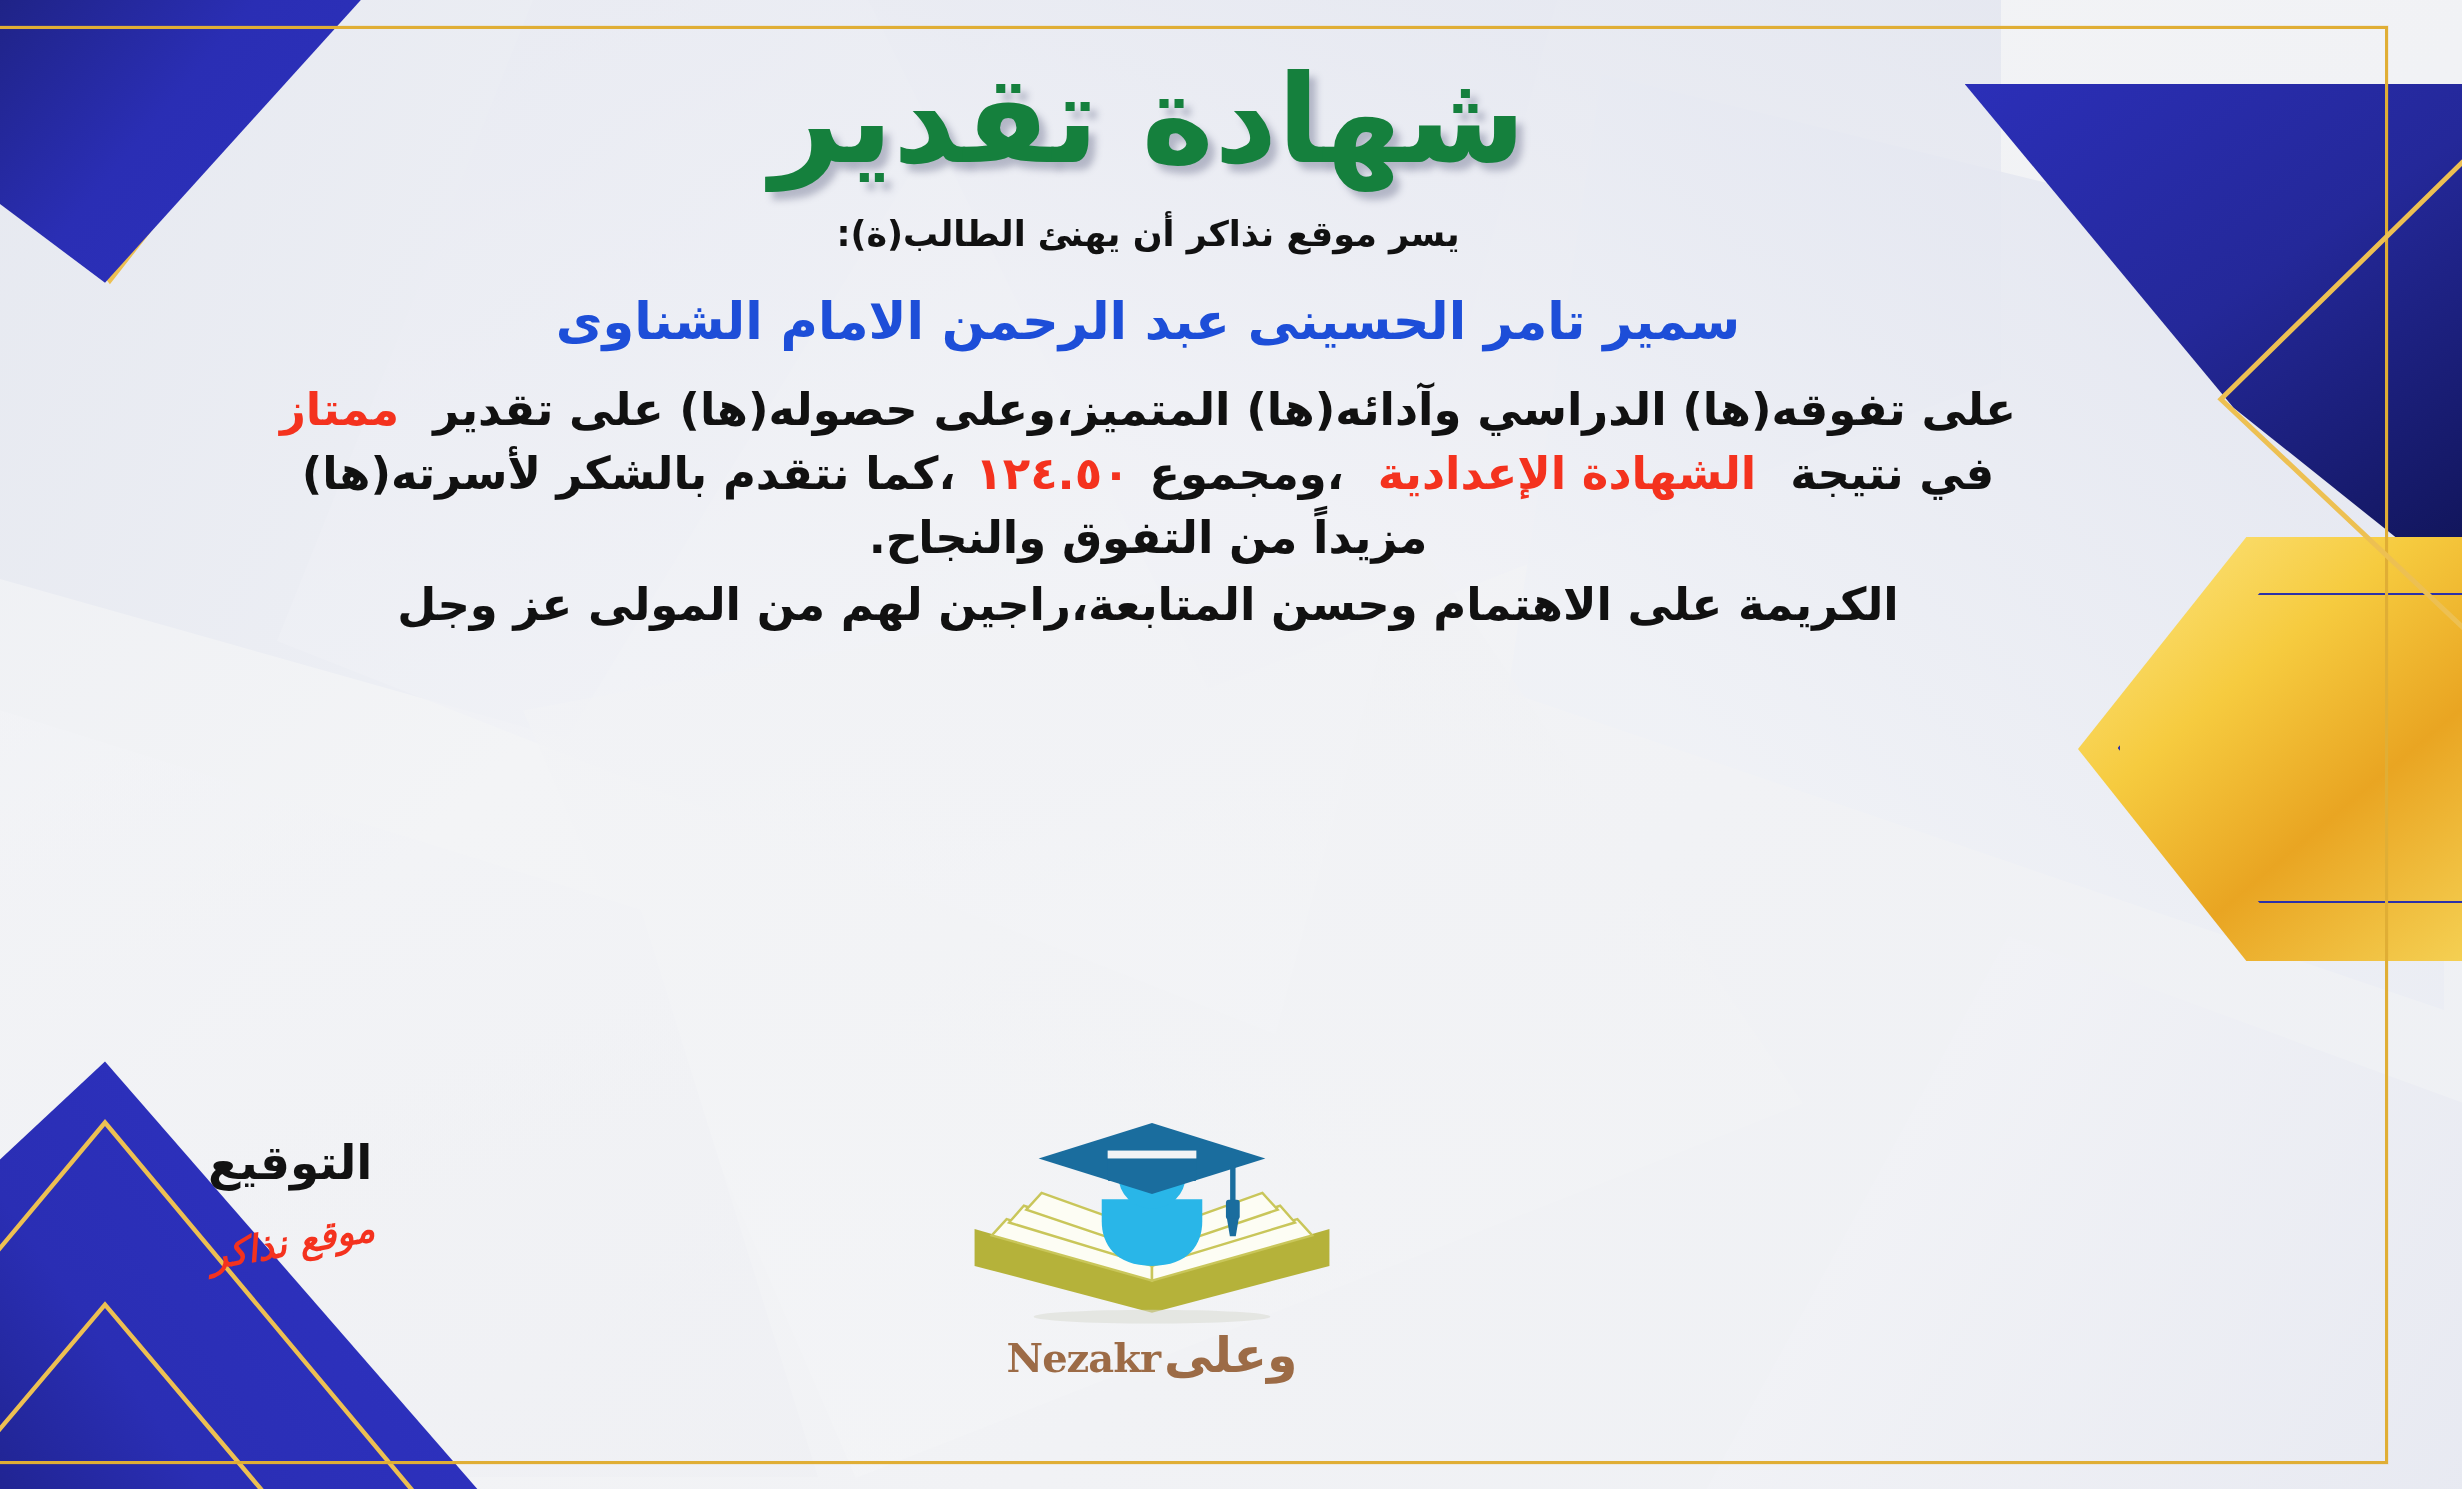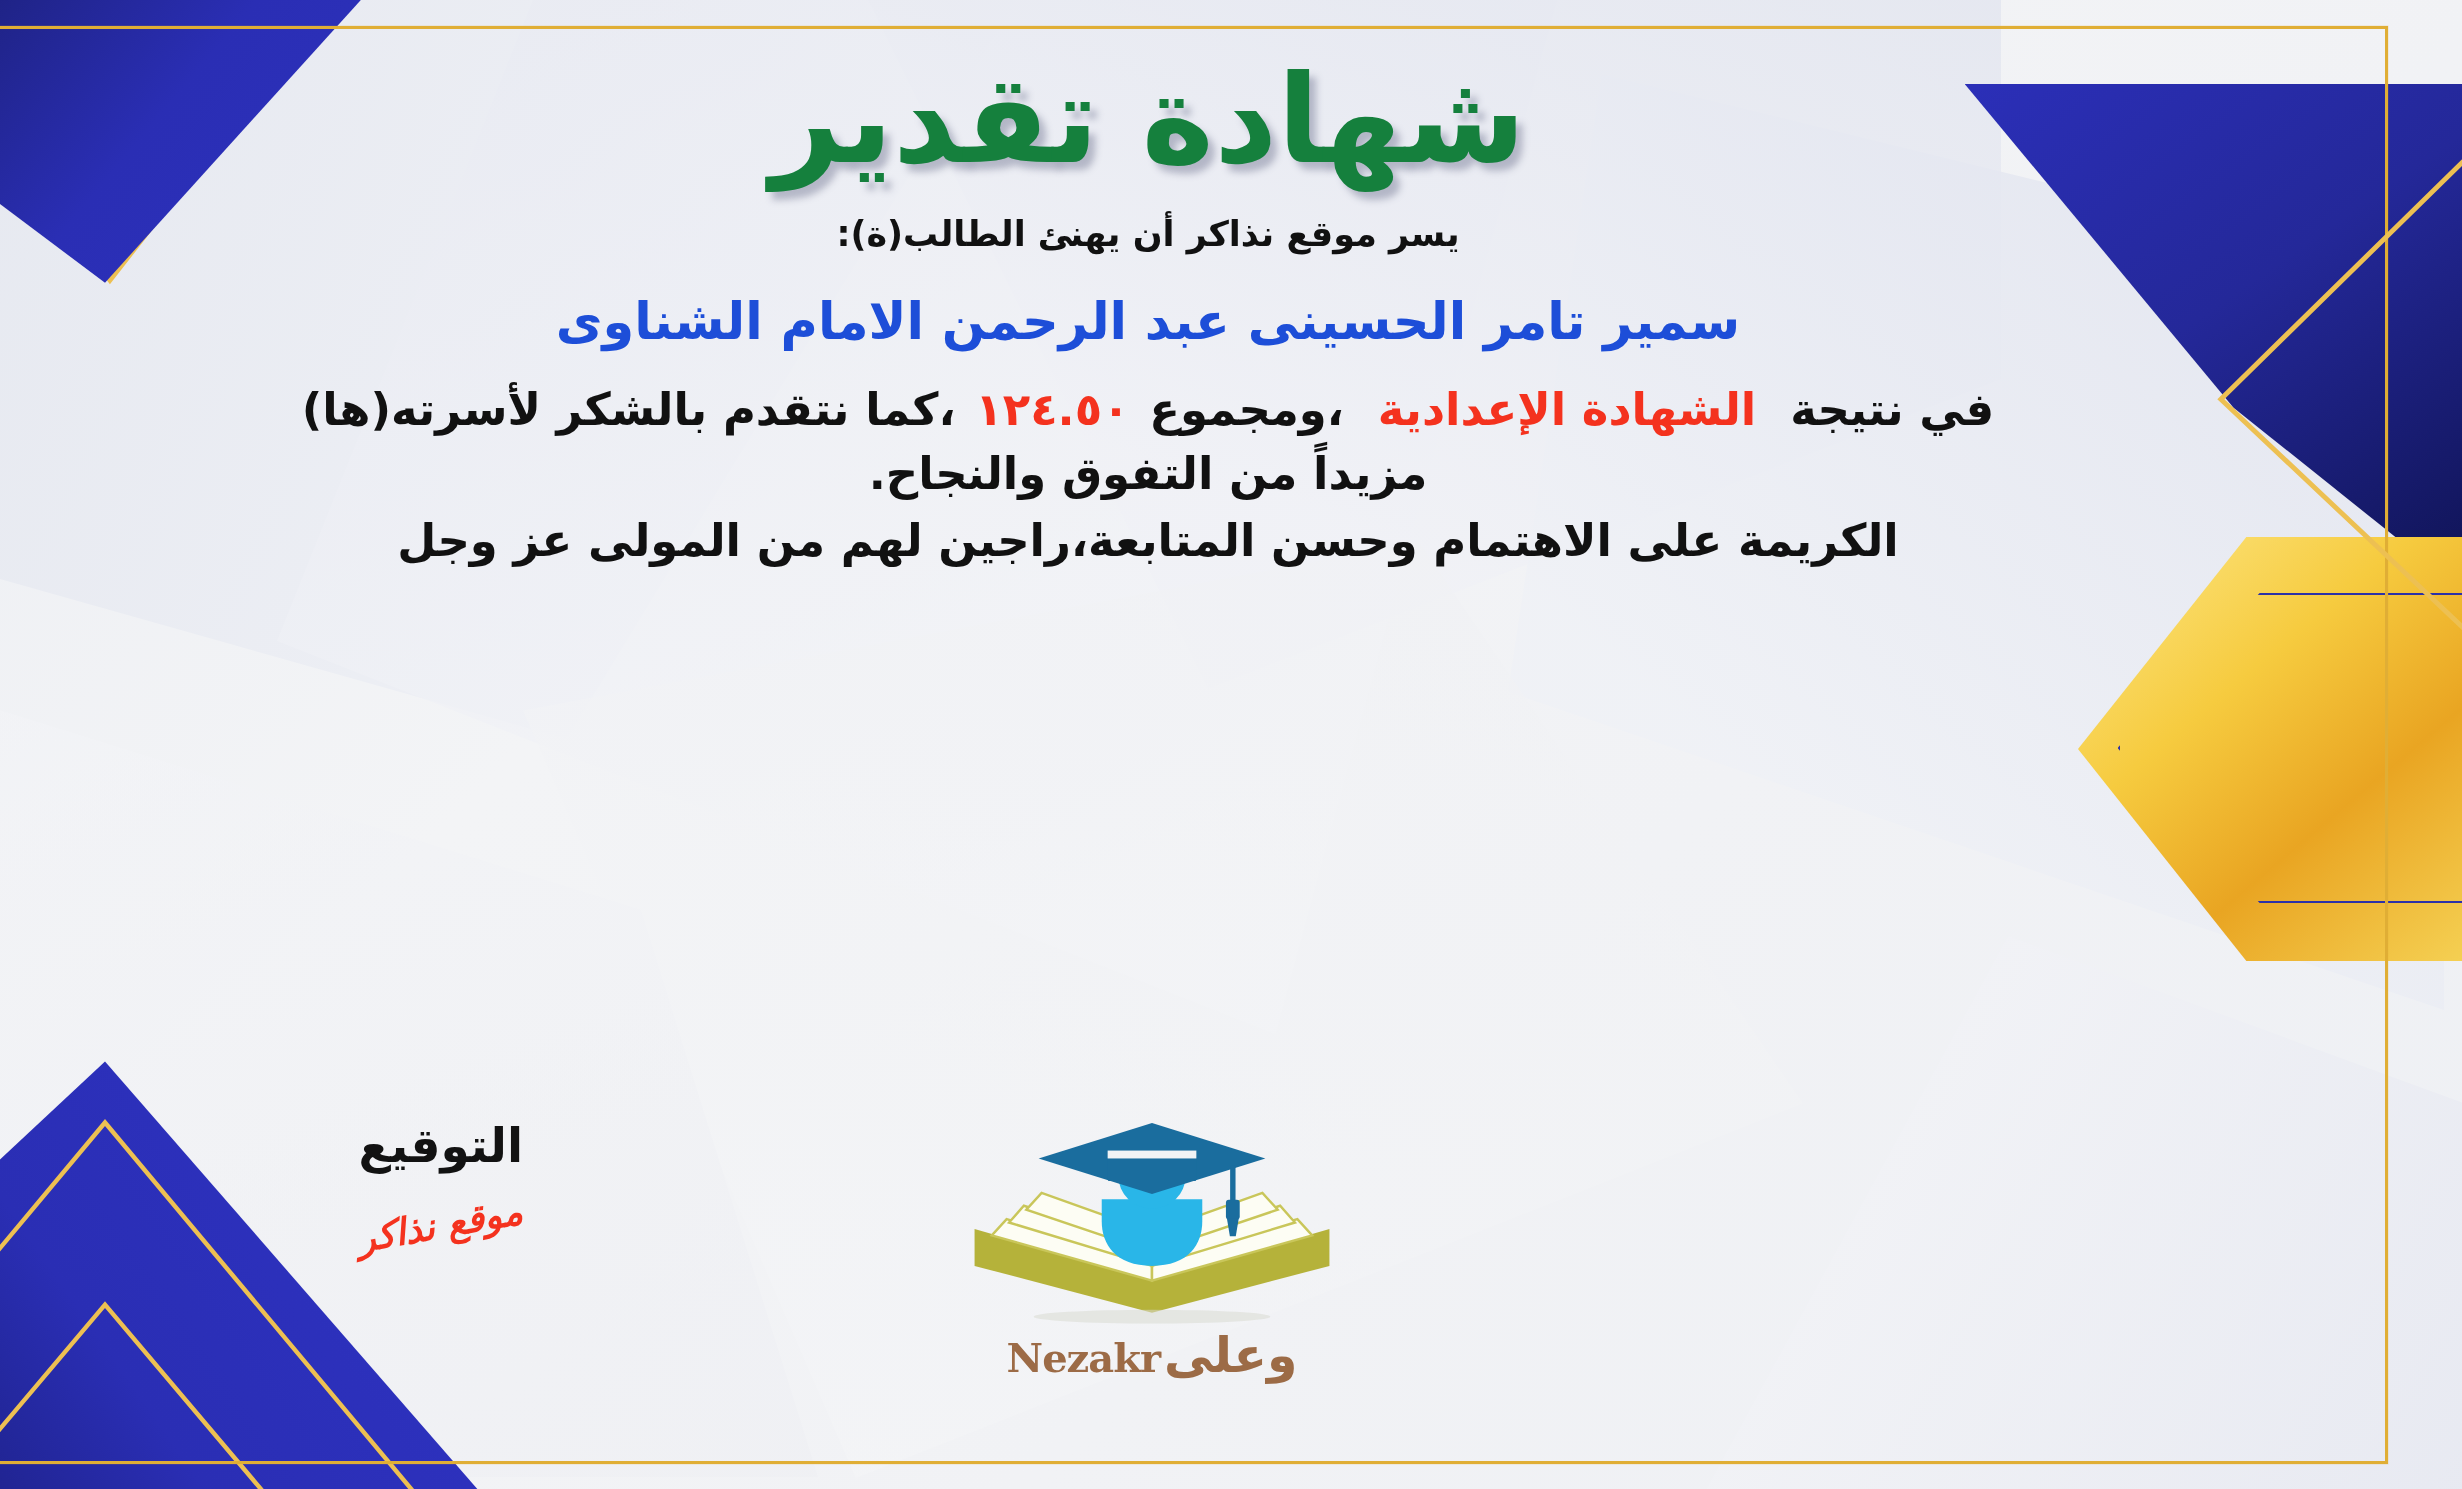--- a/index.html
+++ b/index.html
@@ -203,23 +203,23 @@
   .footer {
     position: absolute;
     left: 0; right: 0;
     top: 1118px;
     height: 315px;
   }
 
   .sign-col {
     position: absolute;
     left: 374px;
-    top: 0;
+    top: 17px;
     width: 315px;
-    text-align: right;
+    text-align: left;
     direction: rtl;
   }
   .sign-label {
     font-size: 47px;
     font-weight: 700;
     color: #121212;
   }
   .sign-script {
     margin-top: 29.5px;
     font-family: "DejaVu Serif", "Liberation Serif", serif;
@@ -306,20 +306,23 @@
   <div class="content">
 
     <div class="title">شهادة تقدير</div>
 
     <div class="body-block">
 
       <div class="line line-intro">يسر موقع نذاكر أن يهنئ الطالب(ة):</div>
 
       <div class="line line-name">سمير تامر الحسينى عبد الرحمن الامام الشناوى</div>
 
+      <div class="line line-3">
+        <span>على تفوقه(ها) الدراسي وآدائه(ها) المتميز،وعلى حصوله(ها) على تقدير</span><span class="sp-l"></span><span class="hl-red">ممتاز</span>
+      </div>
 
       <div class="line line-4">
         <span>في نتيجة</span><span class="sp-l"></span><span class="hl-red">الشهادة الإعدادية</span><span class="sp-l"></span><span>،ومجموع</span><span class="sp-s"></span><span class="hl-red">١٢٤.٥٠</span><span class="sp-s"></span><span>،كما نتقدم بالشكر لأسرته(ها)</span>
       </div>
 
       <div class="line line-6">مزيداً من التفوق والنجاح.</div>
 
       <div class="line line-5">الكريمة على الاهتمام وحسن المتابعة،راجين لهم من المولى عز وجل</div>
 
     </div>

